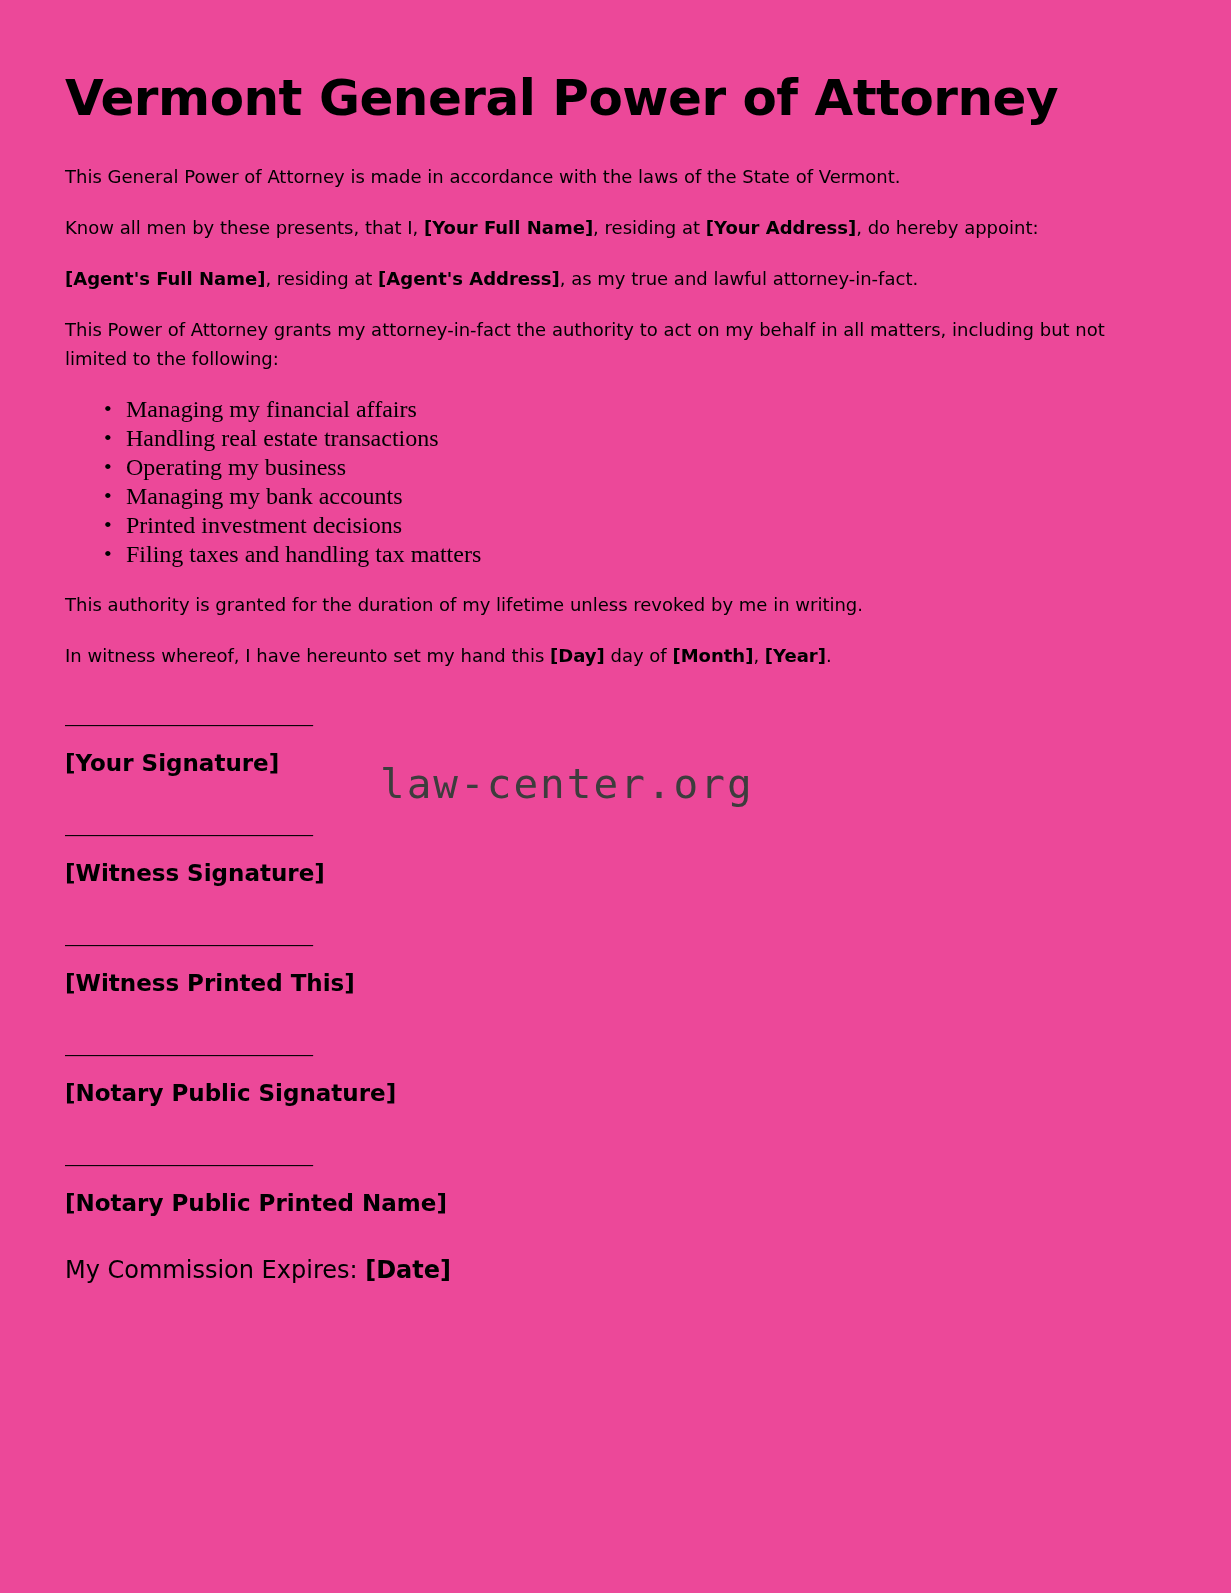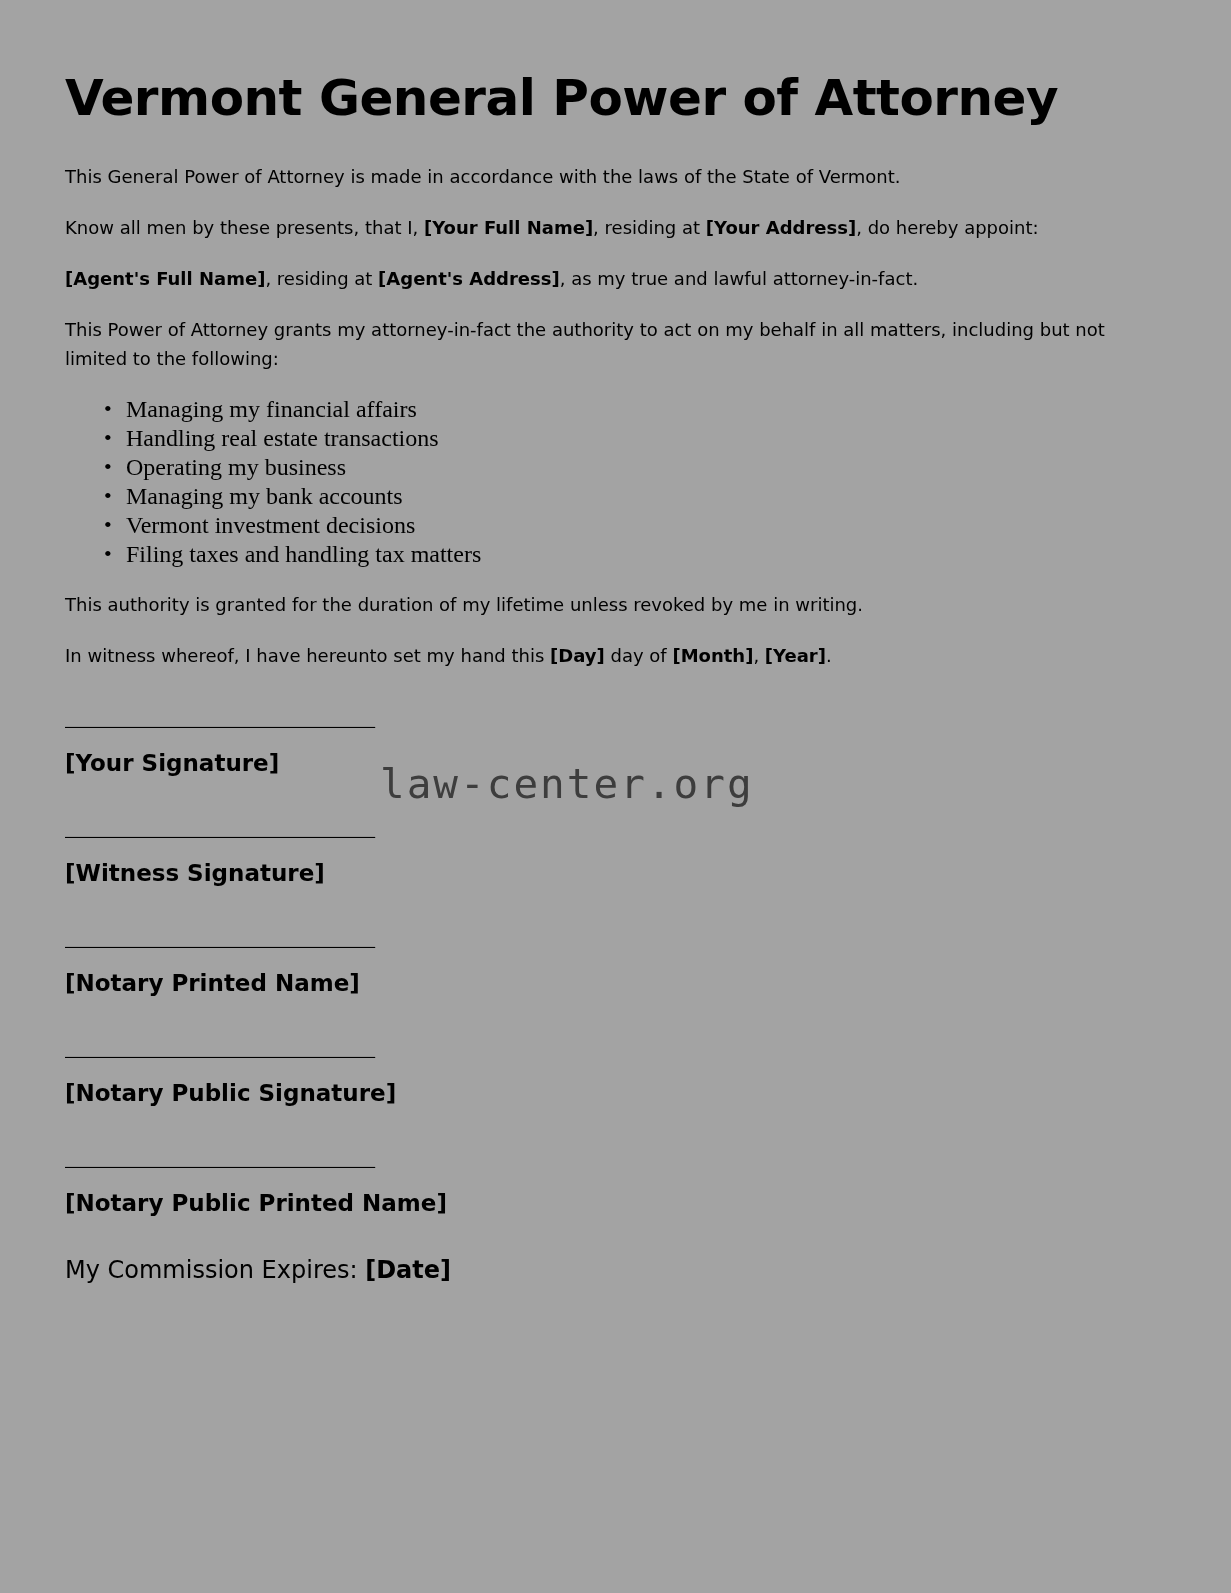--- a/index.html
+++ b/index.html
@@ -9,21 +9,21 @@
     background: #ffffff;
   }
   body {
     font-family: "DejaVu Sans", sans-serif;
     color: #000000;
   }
   .page {
     position: relative;
     width: 1231px;
     height: 1593px;
-    background: #a3a3a3;
+    background: #ec4899;
     box-sizing: border-box;
     overflow: hidden;
   }
   .content {
     position: absolute;
     left: 65px;
     top: 70px;
     width: 1082px;
   }
   .doc-title {
@@ -65,21 +65,21 @@
     font-size: 22px;
     line-height: 28px;
   }
   .sig-area {
     margin-top: 36px;
   }
   .sig-block {
     margin-bottom: 38px;
   }
   .sig-rule {
-    font-size: 20px;
+    font-size: 16px;
     line-height: 22px;
     letter-spacing: 0px;
     font-weight: normal;
     white-space: nowrap;
     overflow: hidden;
     width: 368px;
     height: 22px;
     color: #000000;
   }
   .sig-label {
@@ -123,21 +123,21 @@
 
     <p class="para"><b>[Agent's Full Name]</b><span>, residing at </span><b>[Agent's Address]</b><span>, as my true and lawful attorney-in-fact.</span></p>
 
     <p class="para">This Power of Attorney grants my attorney-in-fact the authority to act on my behalf in all matters, including but not limited to the following:</p>
 
     <ul class="power-list">
       <li>Managing my financial affairs</li>
       <li>Handling real estate transactions</li>
       <li>Operating my business</li>
       <li>Managing my bank accounts</li>
-      <li>Vermont investment decisions</li>
+      <li>Printed investment decisions</li>
       <li>Filing taxes and handling tax matters</li>
     </ul>
 
     <p class="para">This authority is granted for the duration of my lifetime unless revoked by me in writing.</p>
 
     <p class="para"><span>In witness whereof, I have hereunto set my hand this </span><b>[Day]</b><span> day of </span><b>[Month]</b><span>, </span><b>[Year]</b><span>.</span></p>
 
     <div class="sig-area">
 
       <div class="sig-block">
@@ -145,21 +145,21 @@
         <div class="sig-label">[Your Signature]</div>
       </div>
 
       <div class="sig-block">
         <div class="sig-rule">_______________________________</div>
         <div class="sig-label">[Witness Signature]</div>
       </div>
 
       <div class="sig-block">
         <div class="sig-rule">_______________________________</div>
-        <div class="sig-label">[Notary Printed Name]</div>
+        <div class="sig-label">[Witness Printed This]</div>
       </div>
 
       <div class="sig-block">
         <div class="sig-rule">_______________________________</div>
         <div class="sig-label">[Notary Public Signature]</div>
       </div>
 
       <div class="sig-block">
         <div class="sig-rule">_______________________________</div>
         <div class="sig-label">[Notary Public Printed Name]</div>

